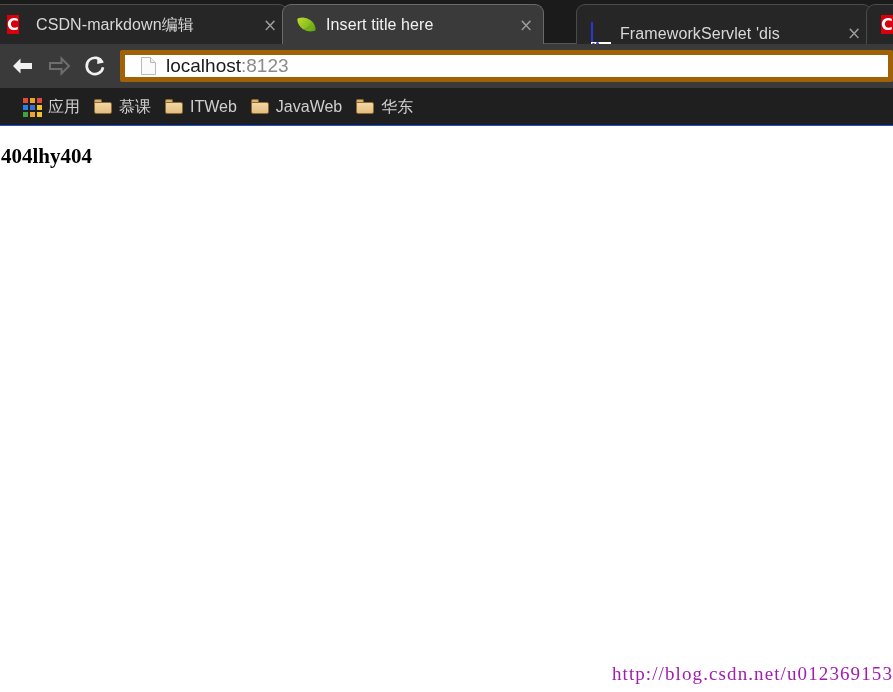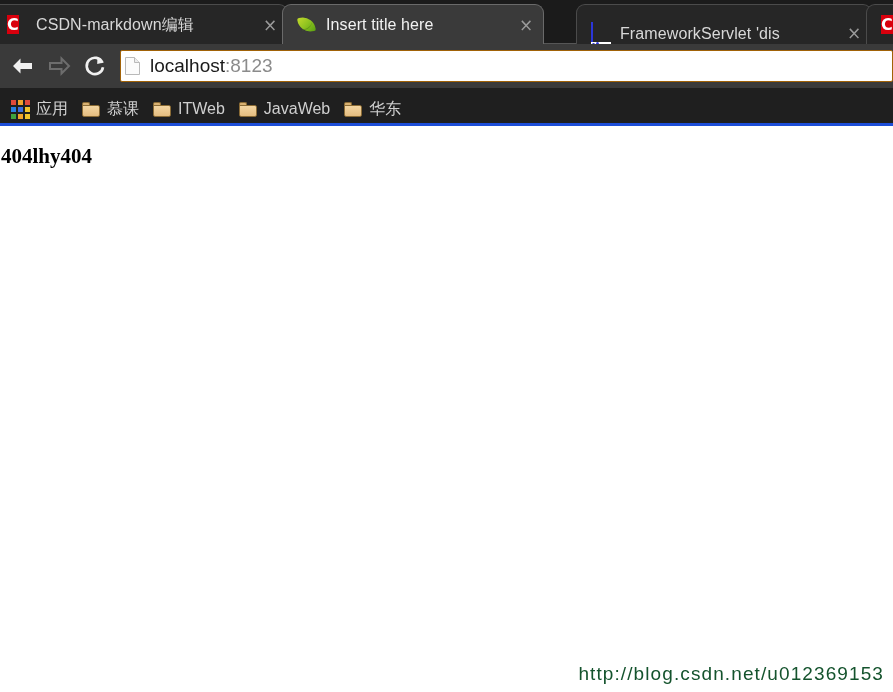--- a/index.html
+++ b/index.html
@@ -162,25 +162,25 @@
     align-items: center;
     justify-content: center;
     margin-right: 2px;
   }
   .nav-btn svg { display: block; }
   .omnibox {
     flex: 1 1 auto;
     height: 32px;
     margin: 0 0 0 6px;
     background: #ffffff;
-    border: 1px solid #a16207;
+    border: 5px solid #a16207;
     border-radius: 2px;
     display: flex;
     align-items: center;
-    padding-left: 4px;
+    padding-left: 16px;
     box-sizing: border-box;
   }
   .page-icon {
     width: 15px; height: 18px;
     flex: 0 0 15px;
     margin-right: 10px;
     position: relative;
   }
   .url-text {
     font-size: 19px;
@@ -189,24 +189,24 @@
     white-space: nowrap;
     font-family: "Liberation Sans", sans-serif;
   }
   .url-text .port { color: #8b8b8b; }
 
   
   .bookmarks {
     height: 38px;
     background: #1f1f1f;
     display: flex;
-    align-items: flex-end;
-    padding-left: 4px;
-    box-sizing: border-box;
-    border-bottom: 3px solid #1d4ed8;
+    align-items: center;
+    padding-left: 16px;
+    box-sizing: border-box;
+    border-bottom: 1px solid #1d4ed8;
   }
   .bm {
     display: flex;
     align-items: center;
     height: 28px;
     padding: 0 7px;
     white-space: nowrap;
   }
   .bm-label {
     color: #cfcfcf;
@@ -265,26 +265,26 @@
     top: 17px;
     font-family: "Liberation Serif", serif;
     font-size: 21px;
     line-height: 24px;
     color: #000000;
     white-space: pre;
     font-weight: bold;
   }
   .watermark {
     position: absolute;
-    right: 9px;
+    right: 0;
     bottom: 7px;
-    font-family: Liberation Sans, sans-serif;
+    font-family: Liberation Serif, serif;
     font-size: 19px;
     line-height: 22px;
-    color: #14532d;
+    color: #a21caf;
     letter-spacing: 1.1px;
     white-space: pre;
   }
 </style>
 </head>
 <body>
 
 <div class="tabstrip">
 
   <div class="tab" style="left:-8px; width:296px;">

